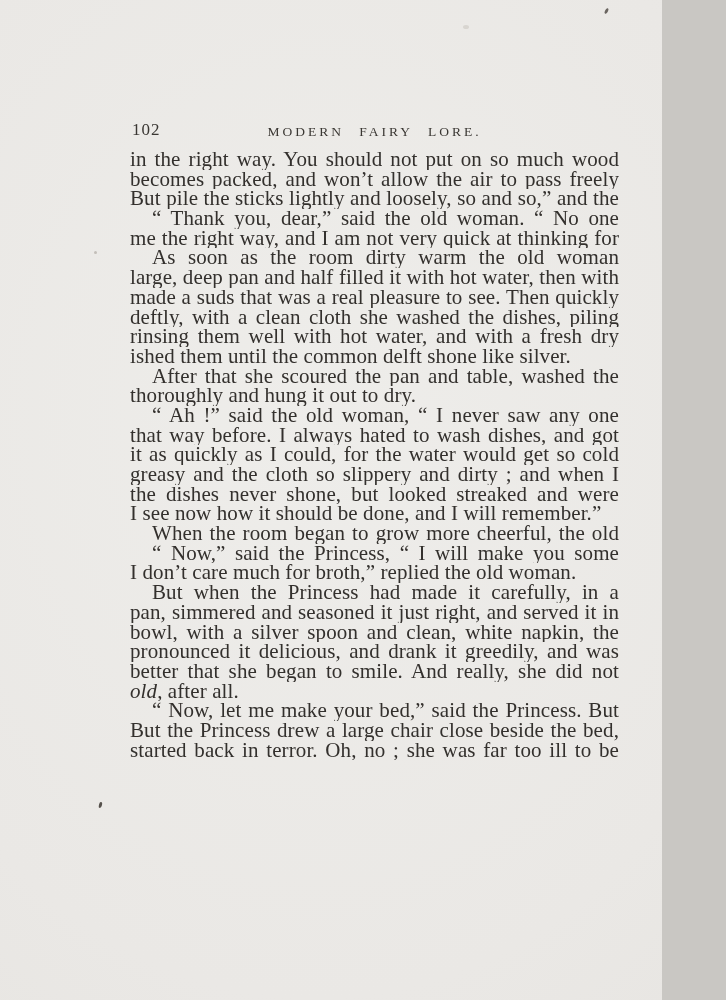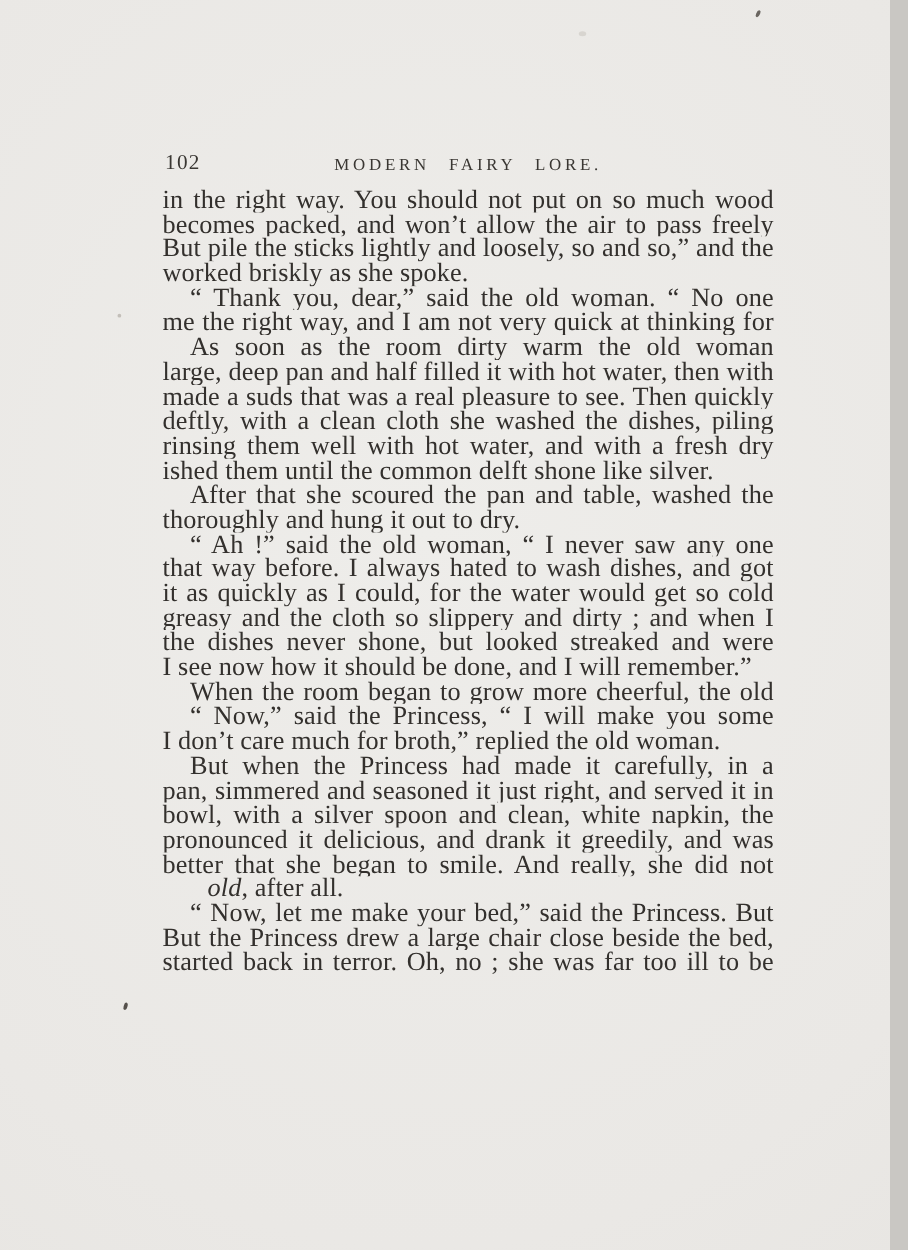--- a/index.html
+++ b/index.html
@@ -1,21 +1,21 @@
 <!DOCTYPE html>
 <html><head>
 <meta charset="utf-8">
 <title>Modern Fairy Lore — page 102</title>
 <style>
   html, body { margin: 0; padding: 0; }
   body { background: #c9c7c3; }
 
   .page {
     position: relative;
-    width: 712px;
+    width: 662px;
     height: 1000px;
     margin: 0;
     background: radial-gradient(ellipse 130% 105% at 48% 42%,
                 #eeedea 0%, #eae8e5 55%, #e4e2de 100%);
     font-family: "Liberation Serif", "DejaVu Serif", serif;
     color: #33302d;
     overflow: hidden;
   }
 
   
@@ -57,21 +57,21 @@
   }
   .line {
     height: 19.7px;
     line-height: 19.7px;
     text-align: justify;
     text-align-last: justify;
     overflow: hidden;
   }
   .line.indent { text-indent: 22px; }
   .line.para-end { text-align-last: left; }
-  .line i { font-style: italic; margin-left: 36px; }
+  .line i { font-style: italic; }
 
   
   .speck { position: absolute; pointer-events: none; }
   .speck-tr {
     left: 605px; top: 8px; width: 3px; height: 6px;
     background: #6a6560; border-radius: 60% 40% 60% 40%;
     transform: rotate(22deg);
   }
   .speck-tc {
     left: 463px; top: 25px; width: 6px; height: 4px;
@@ -94,21 +94,20 @@
 
   <div class="header">
     <span class="page-number">102</span>
     <span class="running-title">MODERN FAIRY LORE.</span>
   </div>
 
   <div class="text-block">
       <div class="line">in the right way.  You should not put on so much wood that it</div>
       <div class="line">becomes packed, and won’t allow the air to pass freely through.</div>
       <div class="line">But pile the sticks lightly and loosely, so and so,” and the Princess</div>
-      <div class="line para-end">worked briskly as she spoke.</div>
       <div class="line indent">“ Thank you, dear,” said the old woman.  “ No one ever taught</div>
       <div class="line para-end">me the right way, and I am not very quick at thinking for myself.”</div>
       <div class="line indent">As soon as the room dirty warm the old woman stopped shiver-</div>
       <div class="line">large, deep pan and half filled it with hot water, then with soap</div>
       <div class="line">made a suds that was a real pleasure to see.  Then quickly and</div>
       <div class="line">deftly, with a clean cloth she washed the dishes, piling them neatly,</div>
       <div class="line">rinsing them well with hot water, and with a fresh dry towel pol-</div>
       <div class="line para-end">ished them until the common delft shone like silver.</div>
       <div class="line indent">After that she scoured the pan and table, washed the cloth</div>
       <div class="line para-end">thoroughly and hung it out to dry.</div>

